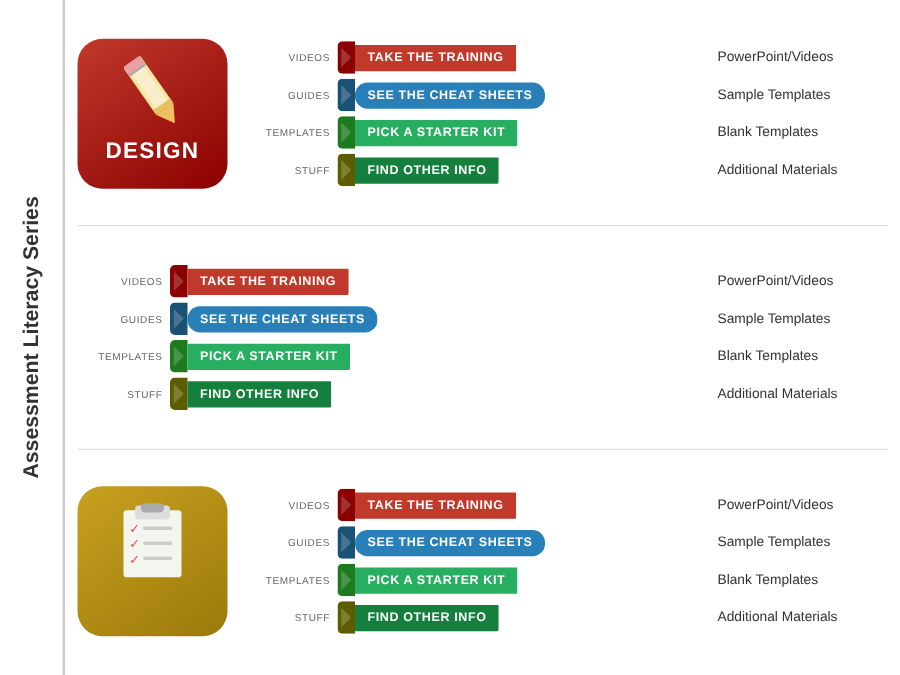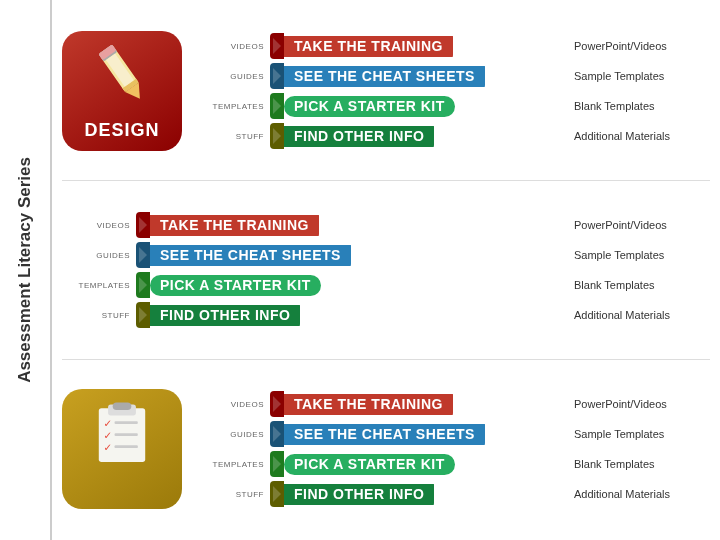--- a/index.html
+++ b/index.html
@@ -53,21 +53,21 @@
     
     .app-icon {
       width: 120px;
       height: 120px;
       border-radius: 20px;
       flex-shrink: 0;
       display: flex;
       flex-direction: column;
       align-items: center;
       justify-content: flex-end;
-      padding-bottom: 10px;
+      padding-bottom: 20px;
       position: relative;
       overflow: hidden;
     }
 
     .app-icon.design {
       background: linear-gradient(145deg, #c0392b, #8b0000);
     }
     .app-icon.build {
       background: linear-gradient(145deg, #2980b9, #1a5276);
     }
@@ -138,37 +138,37 @@
       flex-shrink: 0;
     }
 
     .btn-text-area {
       flex: 1;
       display: flex;
       align-items: center;
       justify-content: center;
       padding: 0 10px;
       height: 21px;
-      font-size: 14px;
+      font-size: 10px;
       font-weight: bold;
       color: #fff;
       letter-spacing: 0.5px;
       text-transform: uppercase;
       white-space: nowrap;
     }
 
     
     .btn-videos .btn-arrow { background: #8b0000; }
     .btn-videos .btn-text-area { background: #c0392b; }
 
     .btn-guides .btn-arrow { background: #1a5276; }
-    .btn-guides .btn-text-area { background: #2980b9; }
+    .btn-guides .btn-text-area { background: #2980b9; border-radius: 10px; }
 
     .btn-templates .btn-arrow { background: #1e7a1e; }
-    .btn-templates .btn-text-area { background: #27ae60; border-radius: 11px; }
+    .btn-templates .btn-text-area { background: #27ae60; }
 
     .btn-stuff .btn-arrow { background: #5d5d00; }
     .btn-stuff .btn-text-area { background: #15803d; }
 
     
     .btn-arrow::after {
       content: '';
       display: block;
       width: 0;
       height: 0;

